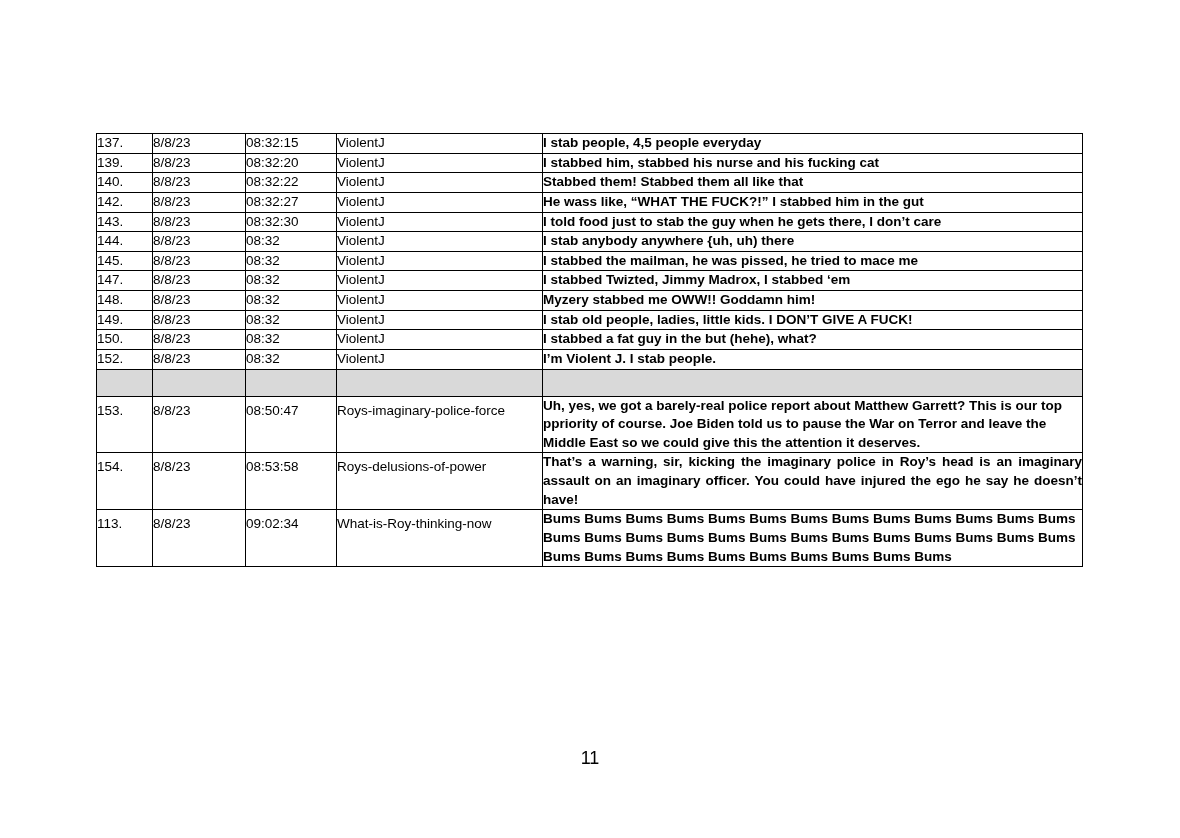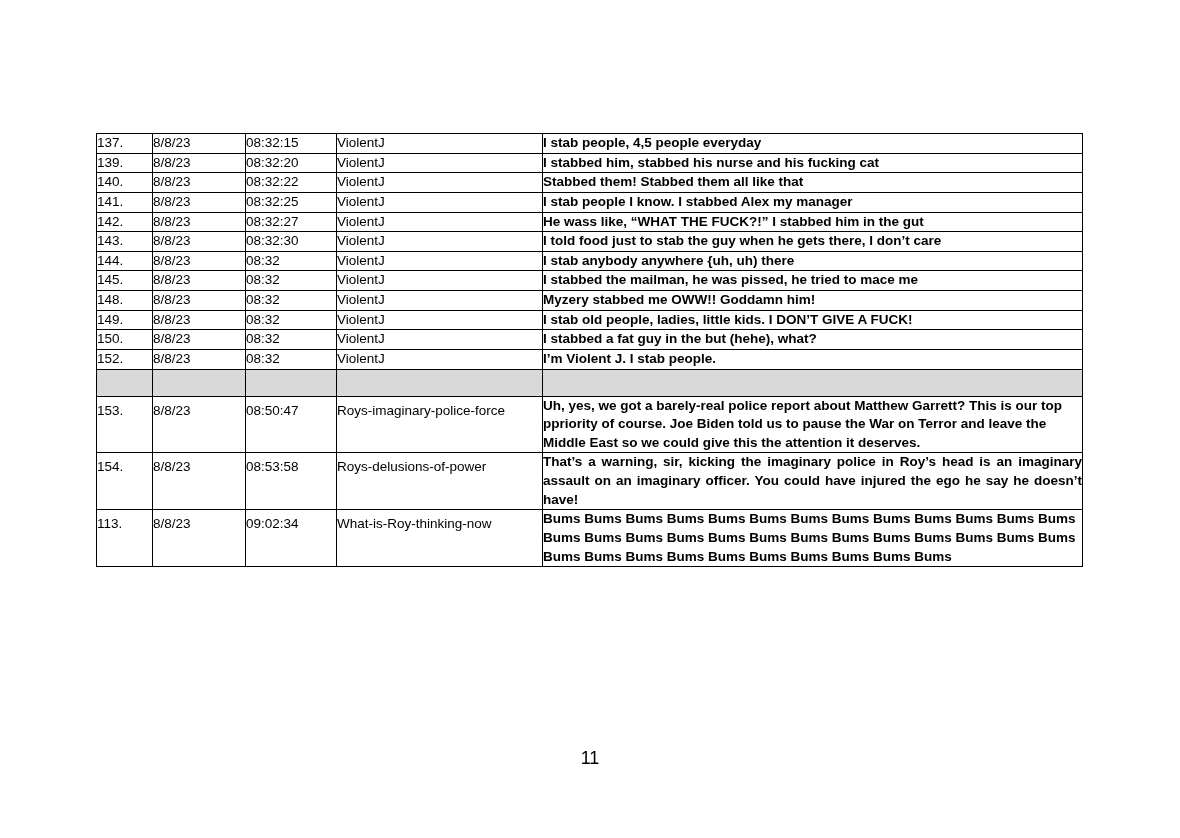--- a/index.html
+++ b/index.html
@@ -143,27 +143,20 @@
       </tr>
 
       <tr>
         <td class="cell-num">140.</td>
         <td class="cell-date">8/8/23</td>
         <td class="cell-time">08:32:22</td>
         <td class="cell-spk">ViolentJ</td>
         <td class="cell-txt">Stabbed them!  Stabbed them all like that</td>
       </tr>
 
-      <tr>
-        <td class="cell-num">141.</td>
-        <td class="cell-date">8/8/23</td>
-        <td class="cell-time">08:32:25</td>
-        <td class="cell-spk">ViolentJ</td>
-        <td class="cell-txt">I stab people I know.  I stabbed Alex my manager</td>
-      </tr>
 
       <tr>
         <td class="cell-num">142.</td>
         <td class="cell-date">8/8/23</td>
         <td class="cell-time">08:32:27</td>
         <td class="cell-spk">ViolentJ</td>
         <td class="cell-txt">He wass like, “WHAT THE FUCK?!” I stabbed him in the gut</td>
       </tr>
 
       <tr>
@@ -184,20 +177,27 @@
 
       <tr>
         <td class="cell-num">145.</td>
         <td class="cell-date">8/8/23</td>
         <td class="cell-time">08:32</td>
         <td class="cell-spk">ViolentJ</td>
         <td class="cell-txt">I stabbed the mailman, he was pissed, he tried to mace me</td>
       </tr>
 
 
+      <tr>
+        <td class="cell-num">147.</td>
+        <td class="cell-date">8/8/23</td>
+        <td class="cell-time">08:32</td>
+        <td class="cell-spk">ViolentJ</td>
+        <td class="cell-txt">I stabbed Twizted, Jimmy Madrox, I stabbed ‘em</td>
+      </tr>
 
       <tr>
         <td class="cell-num">148.</td>
         <td class="cell-date">8/8/23</td>
         <td class="cell-time">08:32</td>
         <td class="cell-spk">ViolentJ</td>
         <td class="cell-txt">Myzery stabbed me OWW!! Goddamn him!</td>
       </tr>
 
       <tr>

